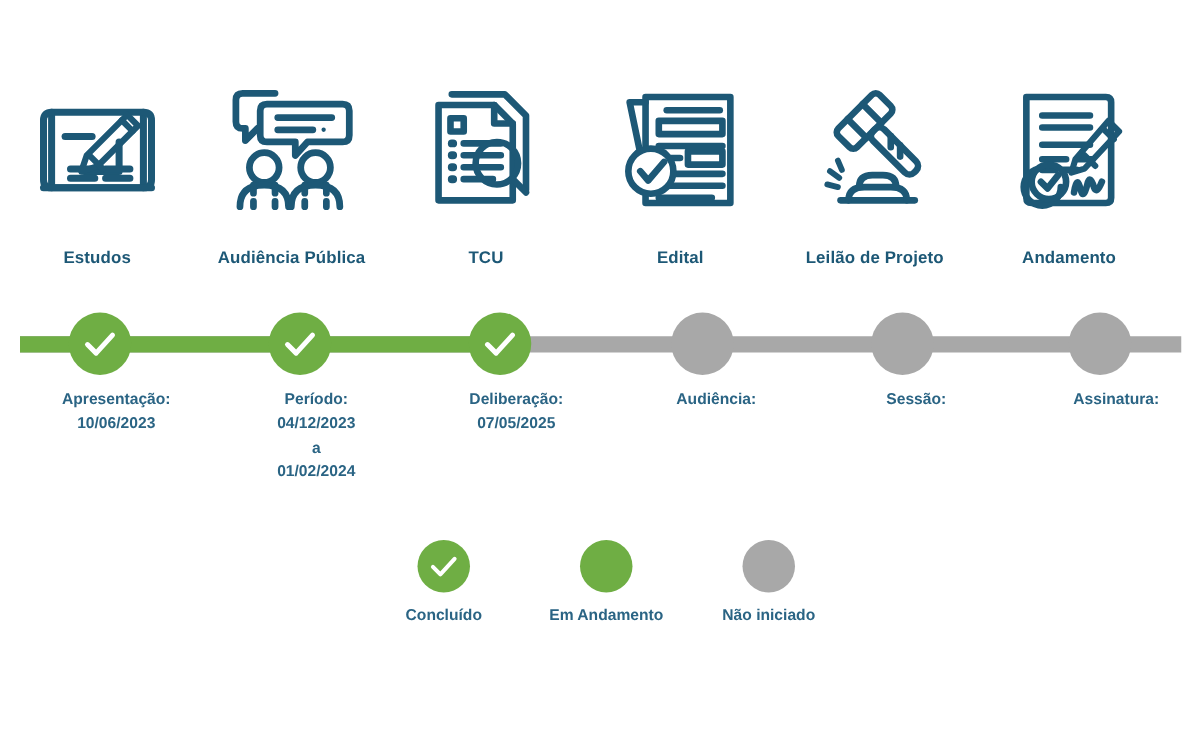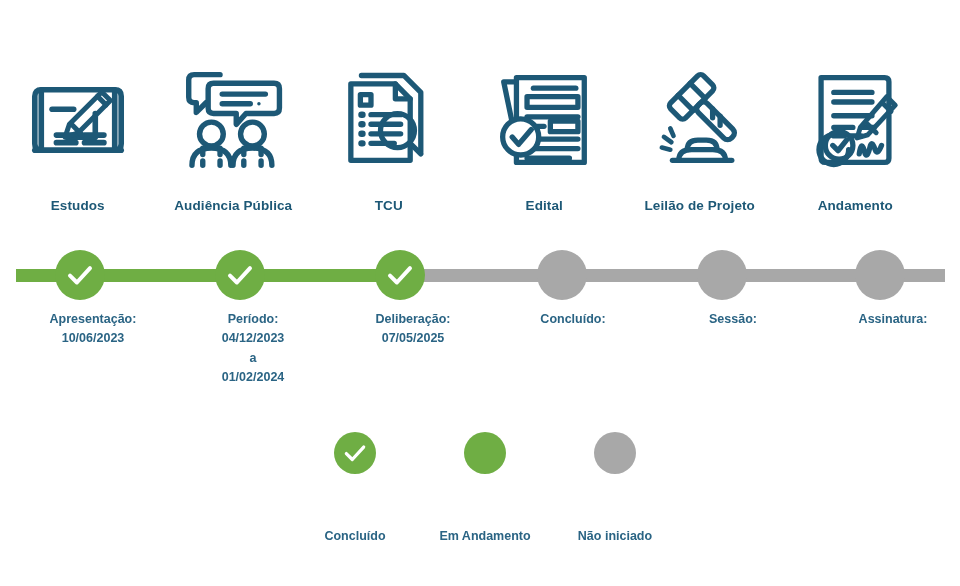--- a/index.html
+++ b/index.html
@@ -119,21 +119,20 @@
     top: 432px;
     left: 290px;
     display: flex;
     align-items: flex-start;
   }
   .legend-item {
     display: flex;
     flex-direction: column;
     align-items: center;
     width: 130px;
-    gap: 44px;
   }
   .legend-dot {
     width: 42px;
     height: 42px;
     border-radius: 50%;
     display: flex;
     align-items: center;
     justify-content: center;
   }
   .legend-dot.done     { background: #6fae44; }
@@ -301,21 +300,21 @@
       <span class="d-line">Período:</span>
       <span class="d-line">04/12/2023</span>
       <span class="d-line">a</span>
       <span class="d-line">01/02/2024</span>
     </div>
     <div class="date-col">
       <span class="d-line">Deliberação:</span>
       <span class="d-line">07/05/2025</span>
     </div>
     <div class="date-col">
-      <span class="d-line">Concluído:</span>
+      <span class="d-line">Audiência:</span>
     </div>
     <div class="date-col">
       <span class="d-line">Sessão:</span>
     </div>
     <div class="date-col">
       <span class="d-line">Assinatura:</span>
     </div>
   </div>
 
   <div class="legend">

